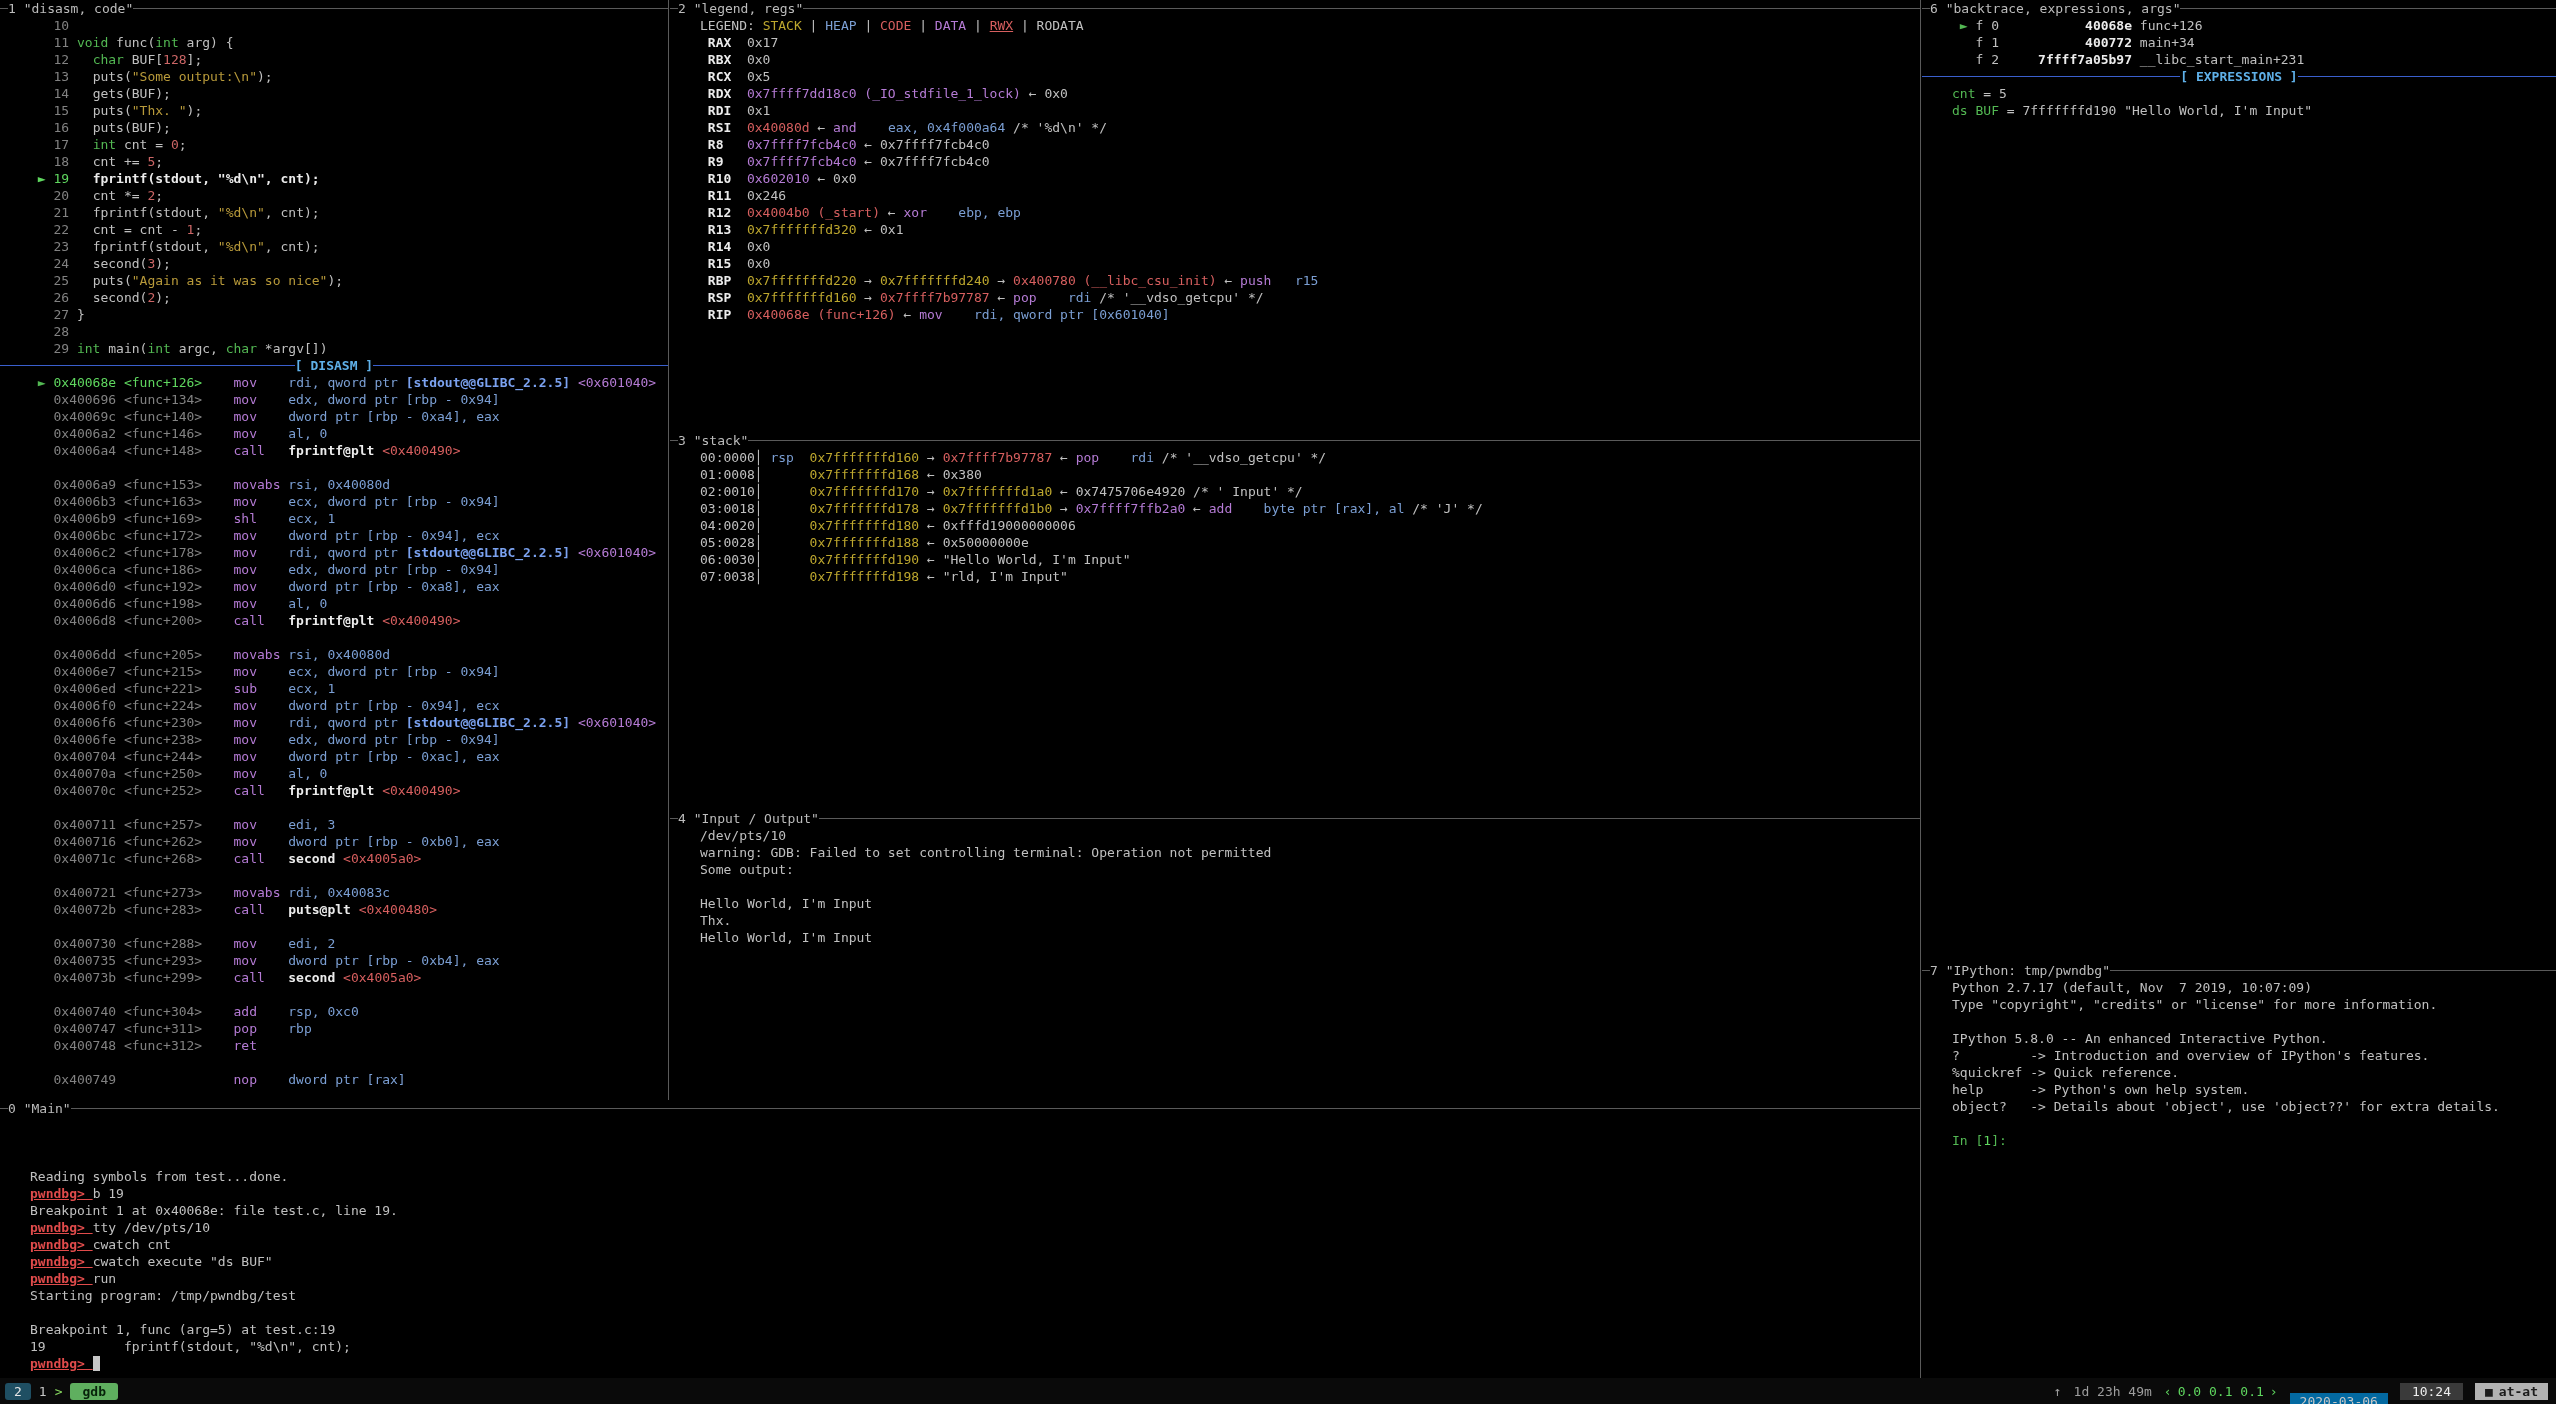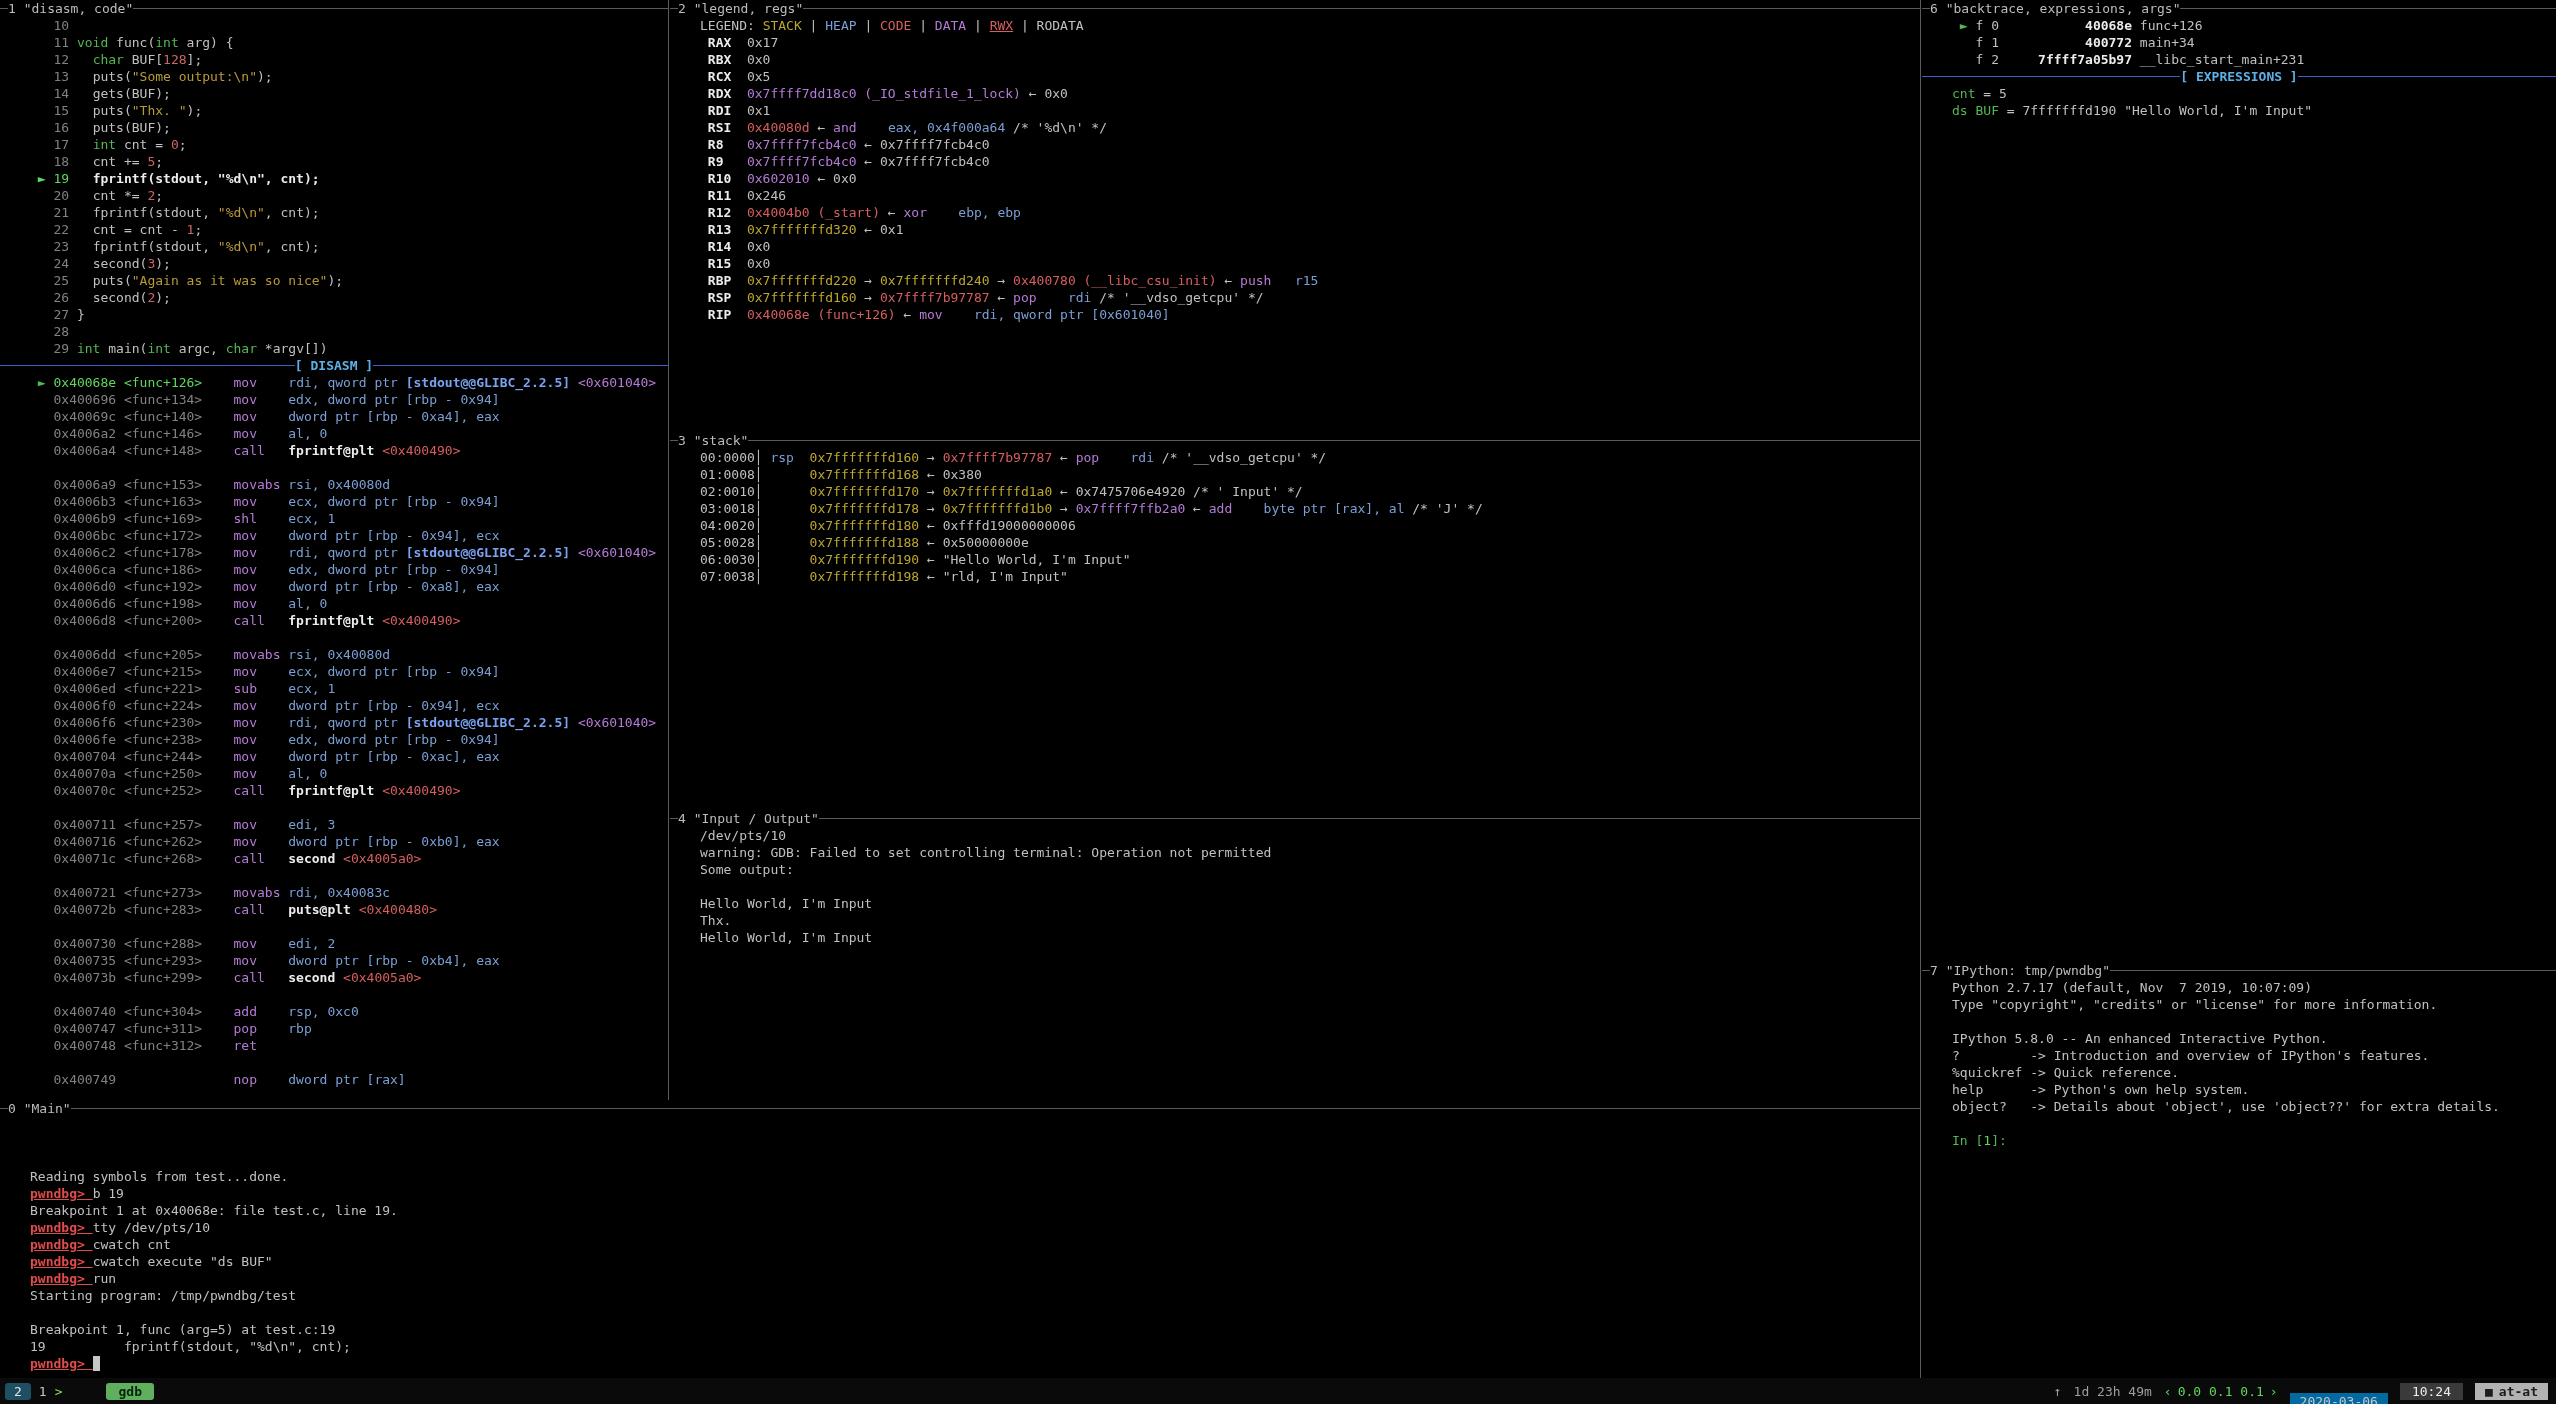--- a/index.html
+++ b/index.html
@@ -32,21 +32,21 @@
   .n{color:#cc6666}
   .rwx{color:#d75f5f;text-decoration:underline}
   .prompt{color:#e04b4b;font-weight:bold;text-decoration:underline}
   .cursor{background:#c6c6c6}
   
   .statusbar{position:absolute;left:0;top:1378px;width:2556px;height:26px;background:#0a0a0a;display:flex;align-items:center;justify-content:space-between;}
   .sb-left{display:flex;align-items:center;gap:8px;padding-left:5px;}
   .sb-session{background:#1f4f63;color:#e6e6e6;padding:1px 9px;border-radius:3px;}
   .sb-win{color:#c6c6c6;}
   .sb-flag{color:#87d75f;}
-  .sb-winname{background:#5faf5f;color:#07230a;padding:1px 12px;border-radius:3px;font-weight:bold;margin-left:36px;}
+  .sb-winname{background:#5faf5f;color:#07230a;padding:1px 12px;border-radius:3px;font-weight:bold;}
   .sb-right{display:flex;align-items:center;gap:12px;padding-right:8px;}
   .sb-up{color:#9e9e9e;white-space:pre;}
   .sb-load{color:#5fd75f;white-space:pre;display:flex;gap:6px;}
   .sb-date{background:#0369a1;color:#c6c6c6;padding:1px 10px;margin-top:20px;}
   .sb-time{background:#3a3a3a;color:#ededed;padding:1px 12px;}
   .sb-host{background:#b2b2b2;color:#1c1c1c;padding:1px 10px;font-weight:bold;display:flex;gap:6px;align-items:center;}
 </style>
 </head>
 <body>
 

